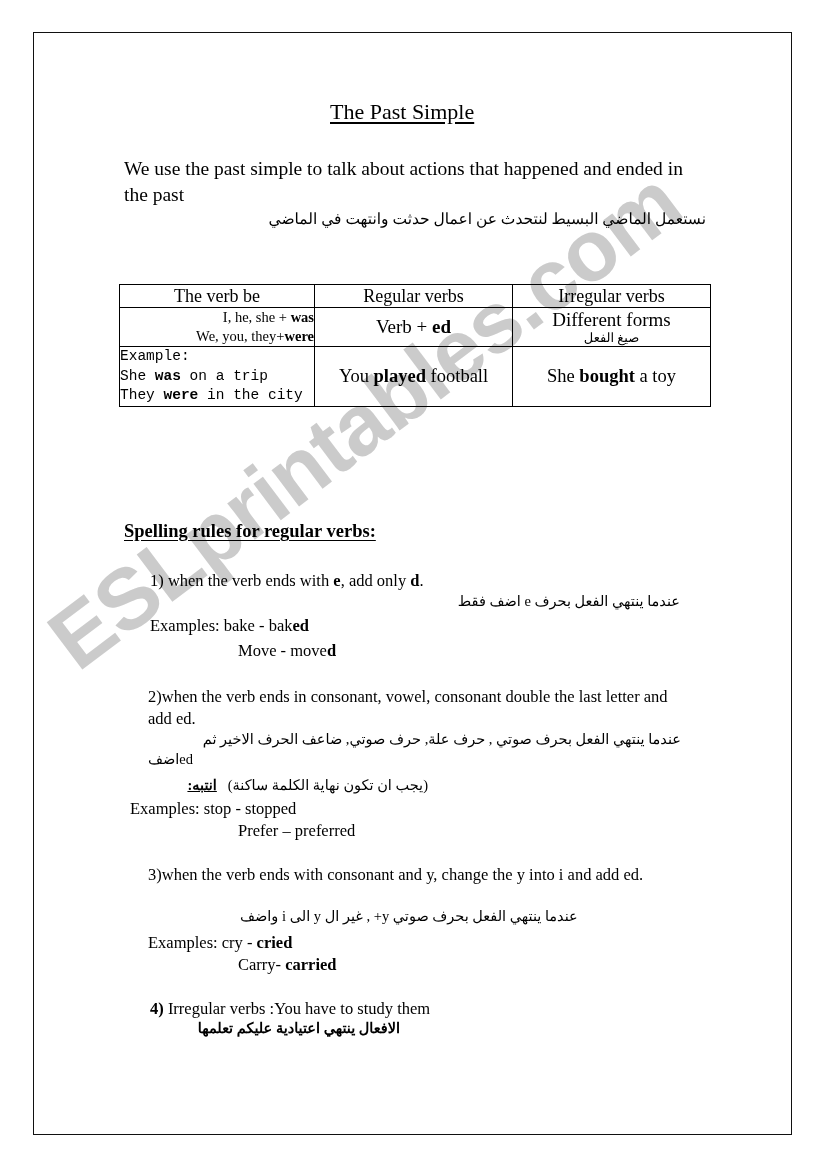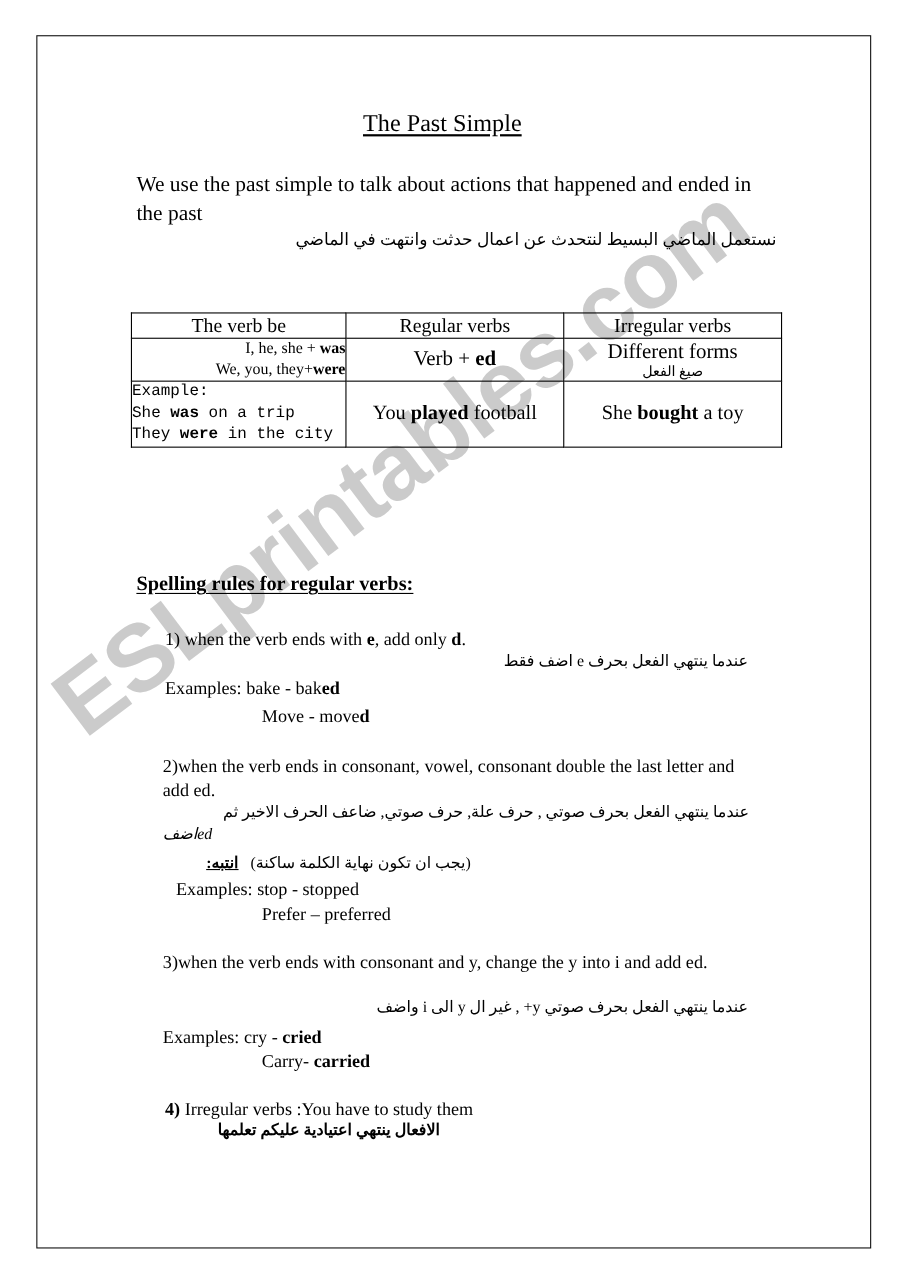--- a/index.html
+++ b/index.html
@@ -179,27 +179,27 @@
     line-height: 22px;
   }
 
   #rule1-text  { left: 150px; top: 570px; width: 540px; }
   #rule1-ar    { left: 180px; top: 591px; width: 500px; text-align: right; }
   #rule1-ex1   { left: 150px; top: 615px; white-space: nowrap; font-family: Liberation Serif, serif; }
   #rule1-ex2   { left: 238px; top: 640px; white-space: nowrap; }
 
   #rule2-text  { left: 148px; top: 686px; width: 540px; }
   #rule2-ar1   { left: 148px; top: 729px; width: 533px; text-align: right; }
-  #rule2-ar2   { left: 148px; top: 749px; width: 533px; text-align: left; direction: rtl; font-style: italic; }
+  #rule2-ar2   { left: 148px; top: 749px; width: 533px; text-align: left; direction: rtl; }
   #rule2-note  { left: 148px; top: 775px; width: 280px; direction: rtl; text-align: right; }
-  #rule2-ex1   { left: 160px; top: 798px; white-space: nowrap; text-align: center; }
+  #rule2-ex1   { left: 130px; top: 798px; white-space: nowrap; text-align: center; }
   #rule2-ex2   { left: 238px; top: 820px; white-space: nowrap; }
 
   #rule3-text  { left: 148px; top: 864px; width: 540px; }
-  #rule3-ar    { left: 240px; top: 906px; width: 440px; text-align: right; }
+  #rule3-ar    { left: 240px; top: 906px; width: 440px; text-align: left; }
   #rule3-ex1   { left: 148px; top: 932px; white-space: nowrap; }
   #rule3-ex2   { left: 238px; top: 954px; white-space: nowrap; }
 
   #rule4-text  { left: 150px; top: 998px; width: 540px; font-weight: normal; }
   #rule4-ar    { left: 160px; top: 1018px; width: 240px; text-align: right; font-weight: bold; }
 
   .note-underline { text-decoration: underline; font-weight: bold; }
   b, strong { font-weight: bold; }
 </style>
 </head>

